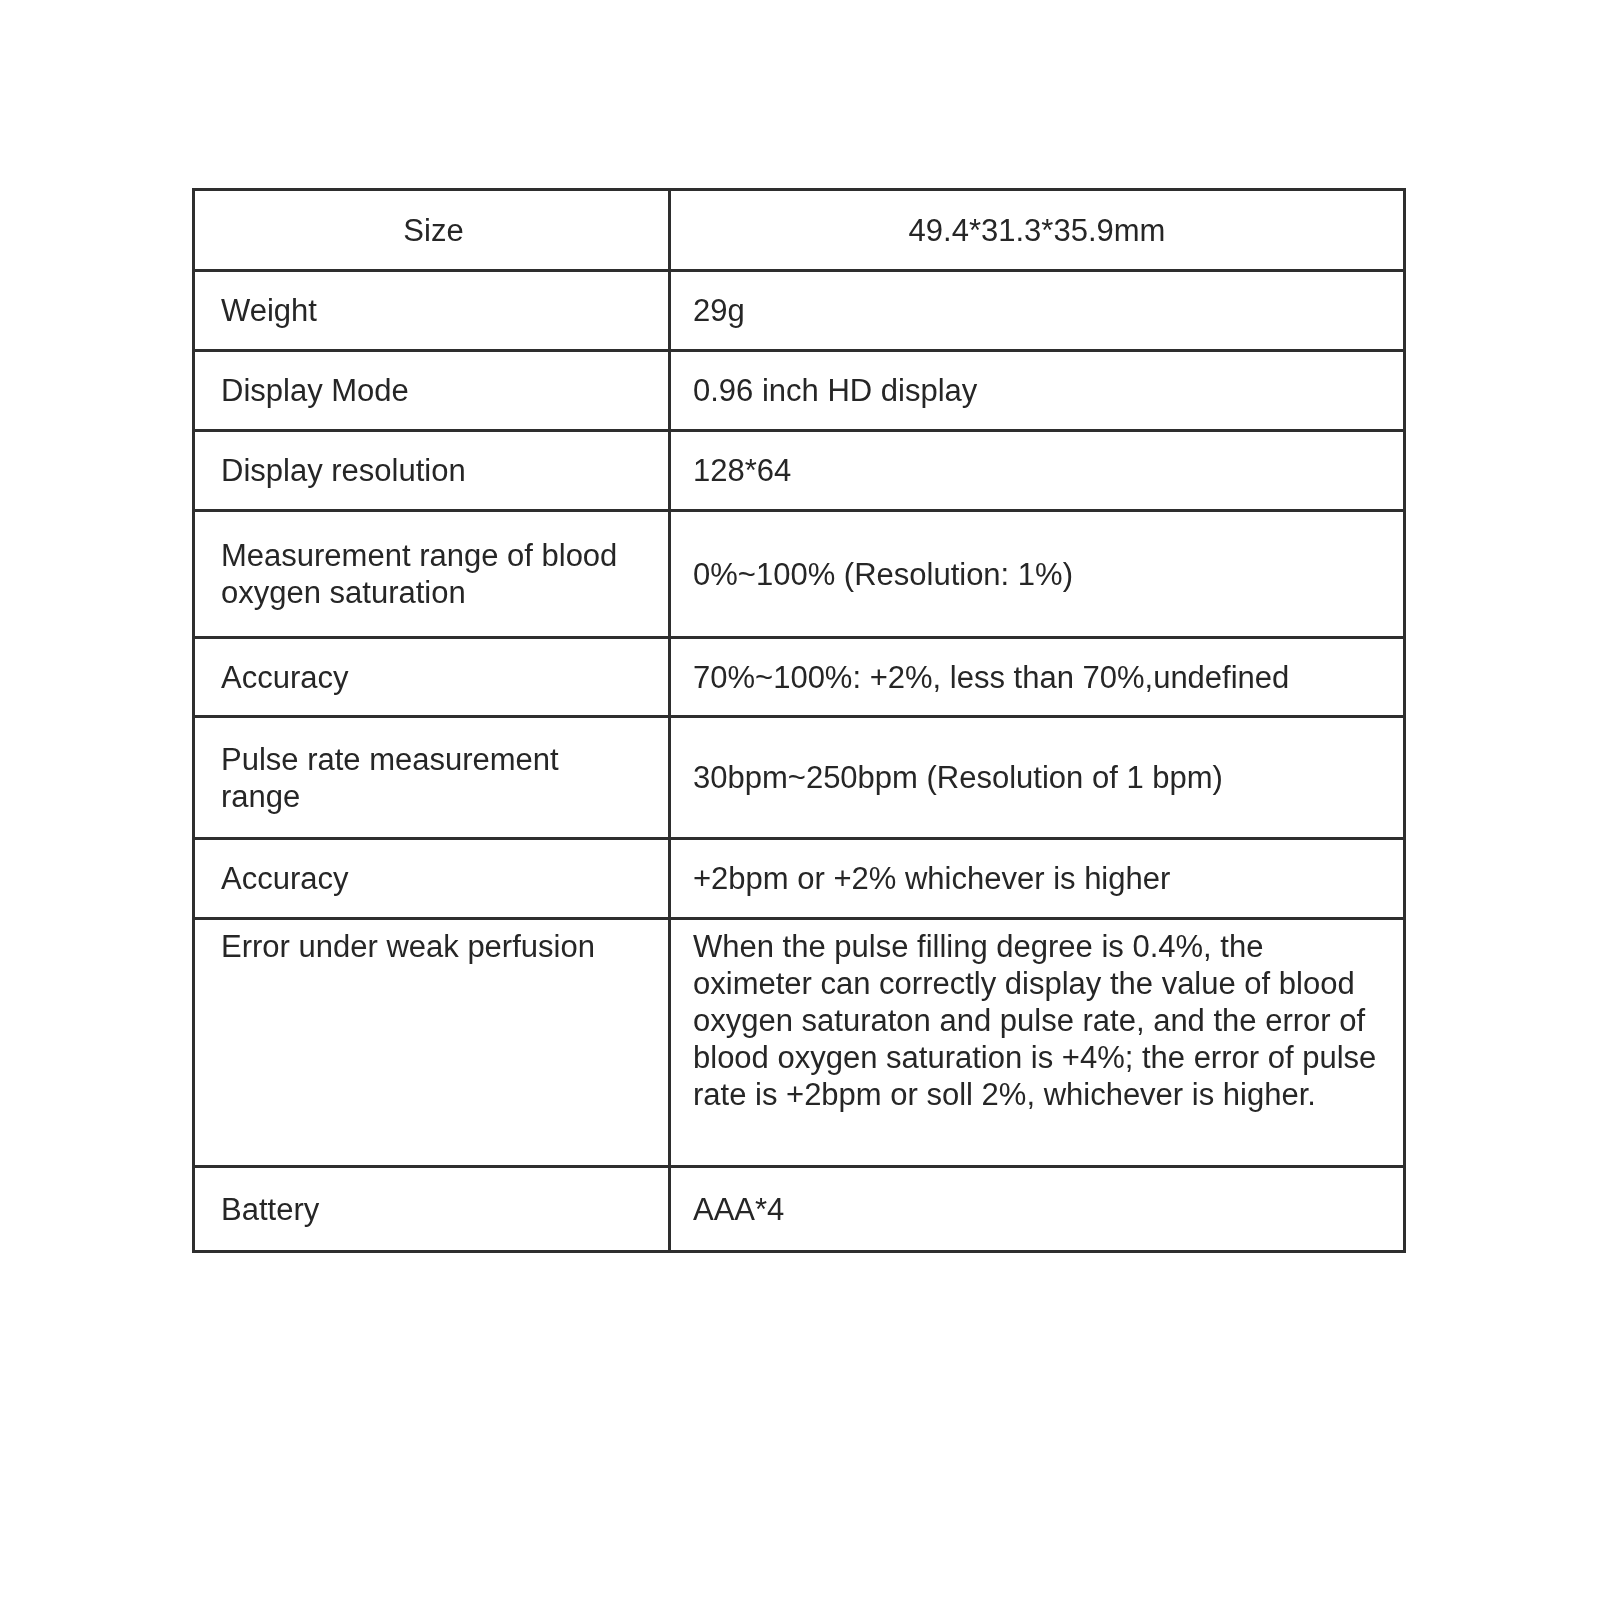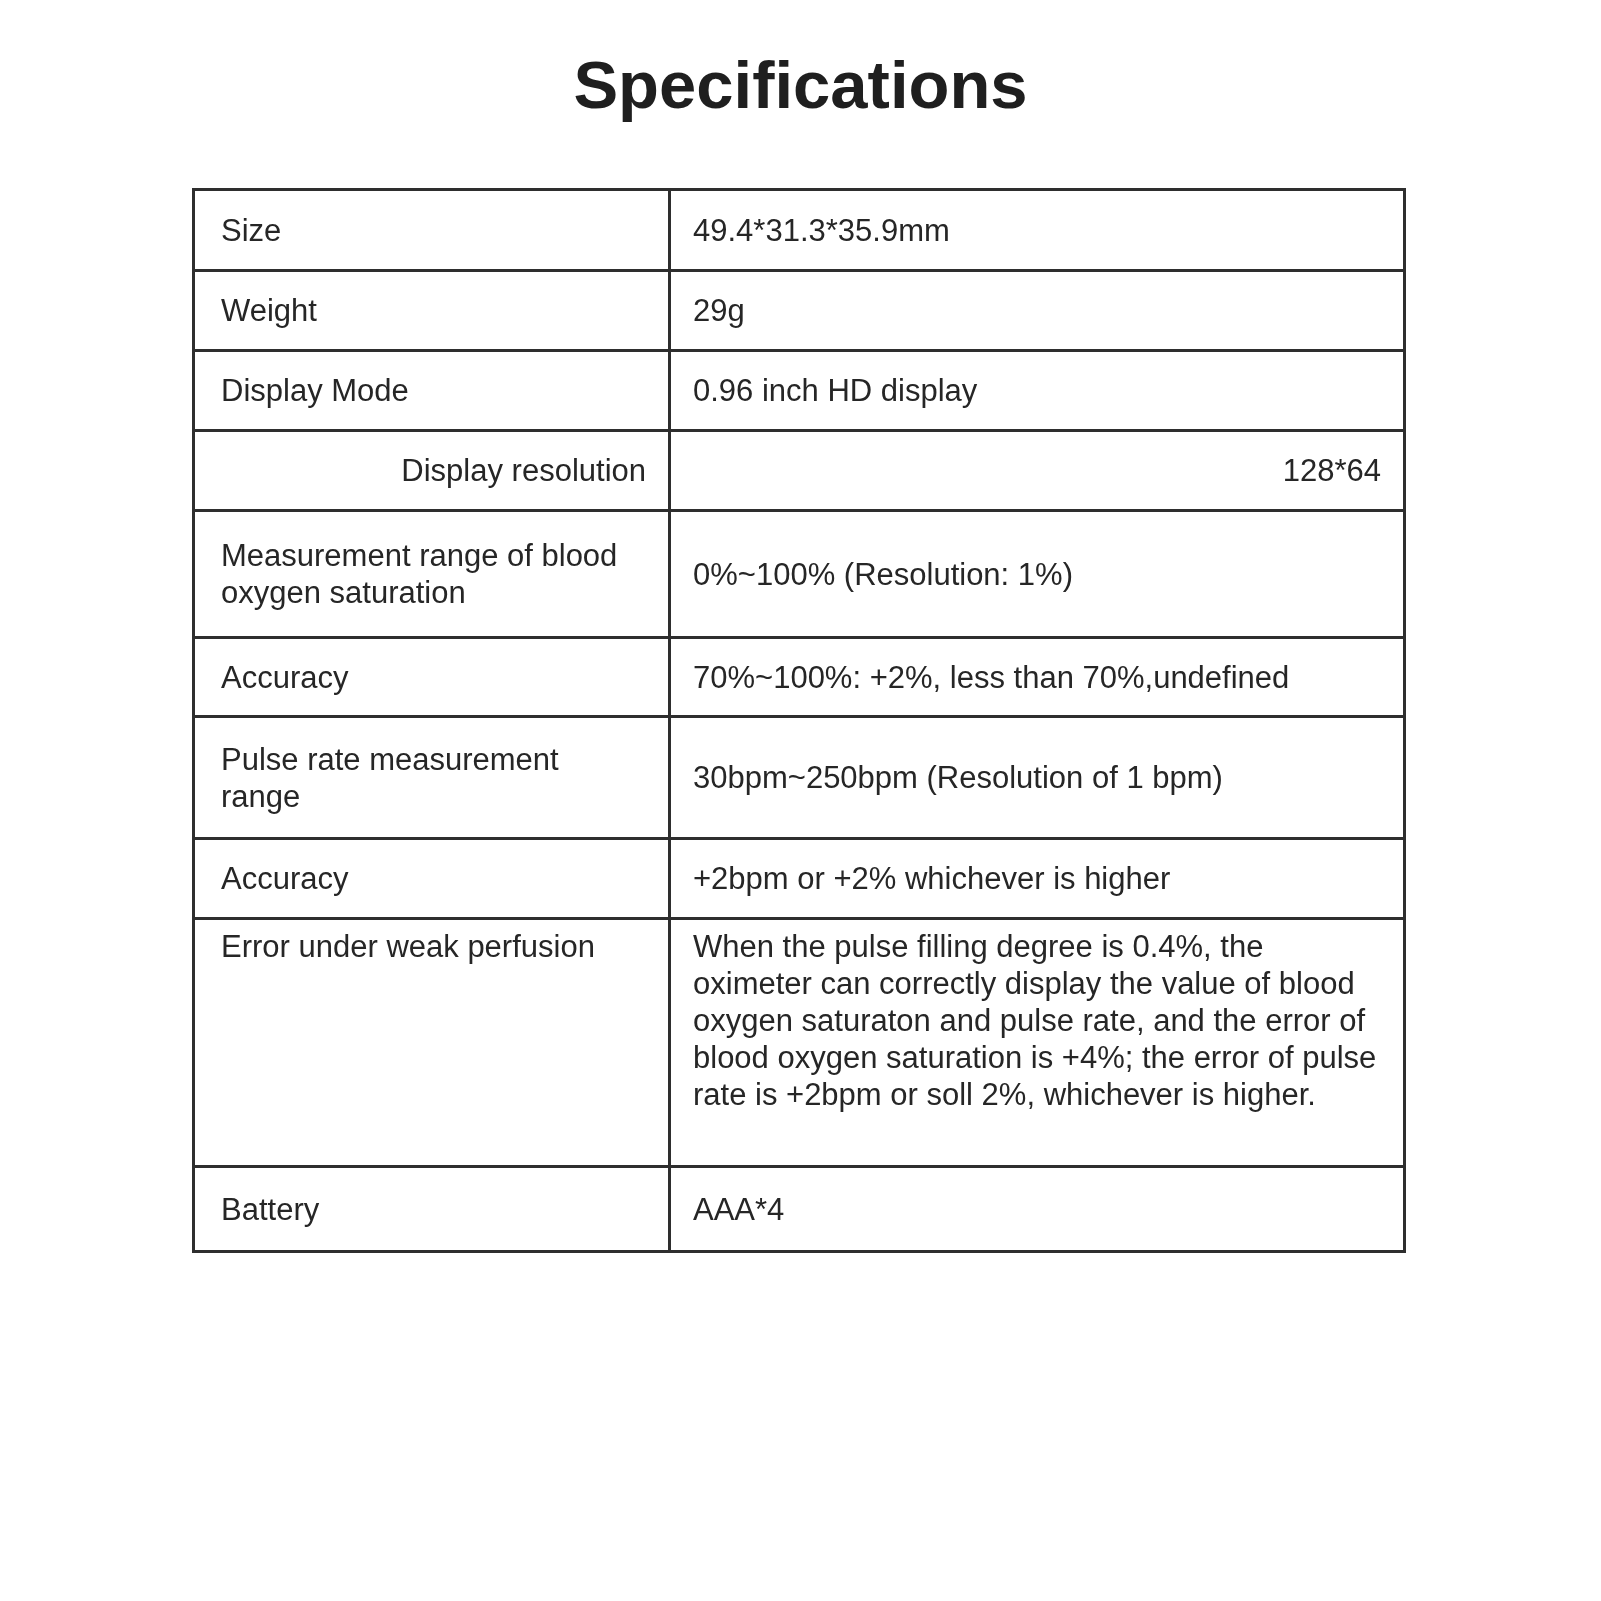--- a/index.html
+++ b/index.html
@@ -43,42 +43,41 @@
   col.col-value { width: 735px; }
   td {
     border: 3px solid #2e2e2e;
     vertical-align: middle;
     line-height: 37px;
     padding: 8px 22px 8px 26px;
     word-wrap: break-word;
   }
   td.value-cell { padding-left: 22px; }
   
-  tr.row-1  { height: 81px; }
+  tr.row-1  { height: 81px; text-align: center; }
   tr.row-2  { height: 80px; }
   tr.row-3  { height: 80px; }
-  tr.row-4  { height: 80px; text-align: right; }
+  tr.row-4  { height: 80px; }
   tr.row-5  { height: 127px; }
   tr.row-6  { height: 79px; }
   tr.row-7  { height: 122px; }
   tr.row-8  { height: 80px; }
   tr.row-9  { height: 248px; }
   tr.row-10 { height: 178px; }
   tr.row-11 { height: 85px; }
   tr.row-12 { height: 82px; }
   
   tr.row-9 td, tr.row-10 td {
     vertical-align: top;
   }
 </style>
 </head>
 <body>
 
 <div class="page">
-  <h1 class="title">Specifications</h1>
 
   <table class="spec-table">
     <colgroup>
       <col class="col-label">
       <col class="col-value">
     </colgroup>
     <tbody id="spec-body">
         <tr class="row-1">
           <td class="label-cell">Size</td>
           <td class="value-cell">49.4*31.3*35.9mm</td>

